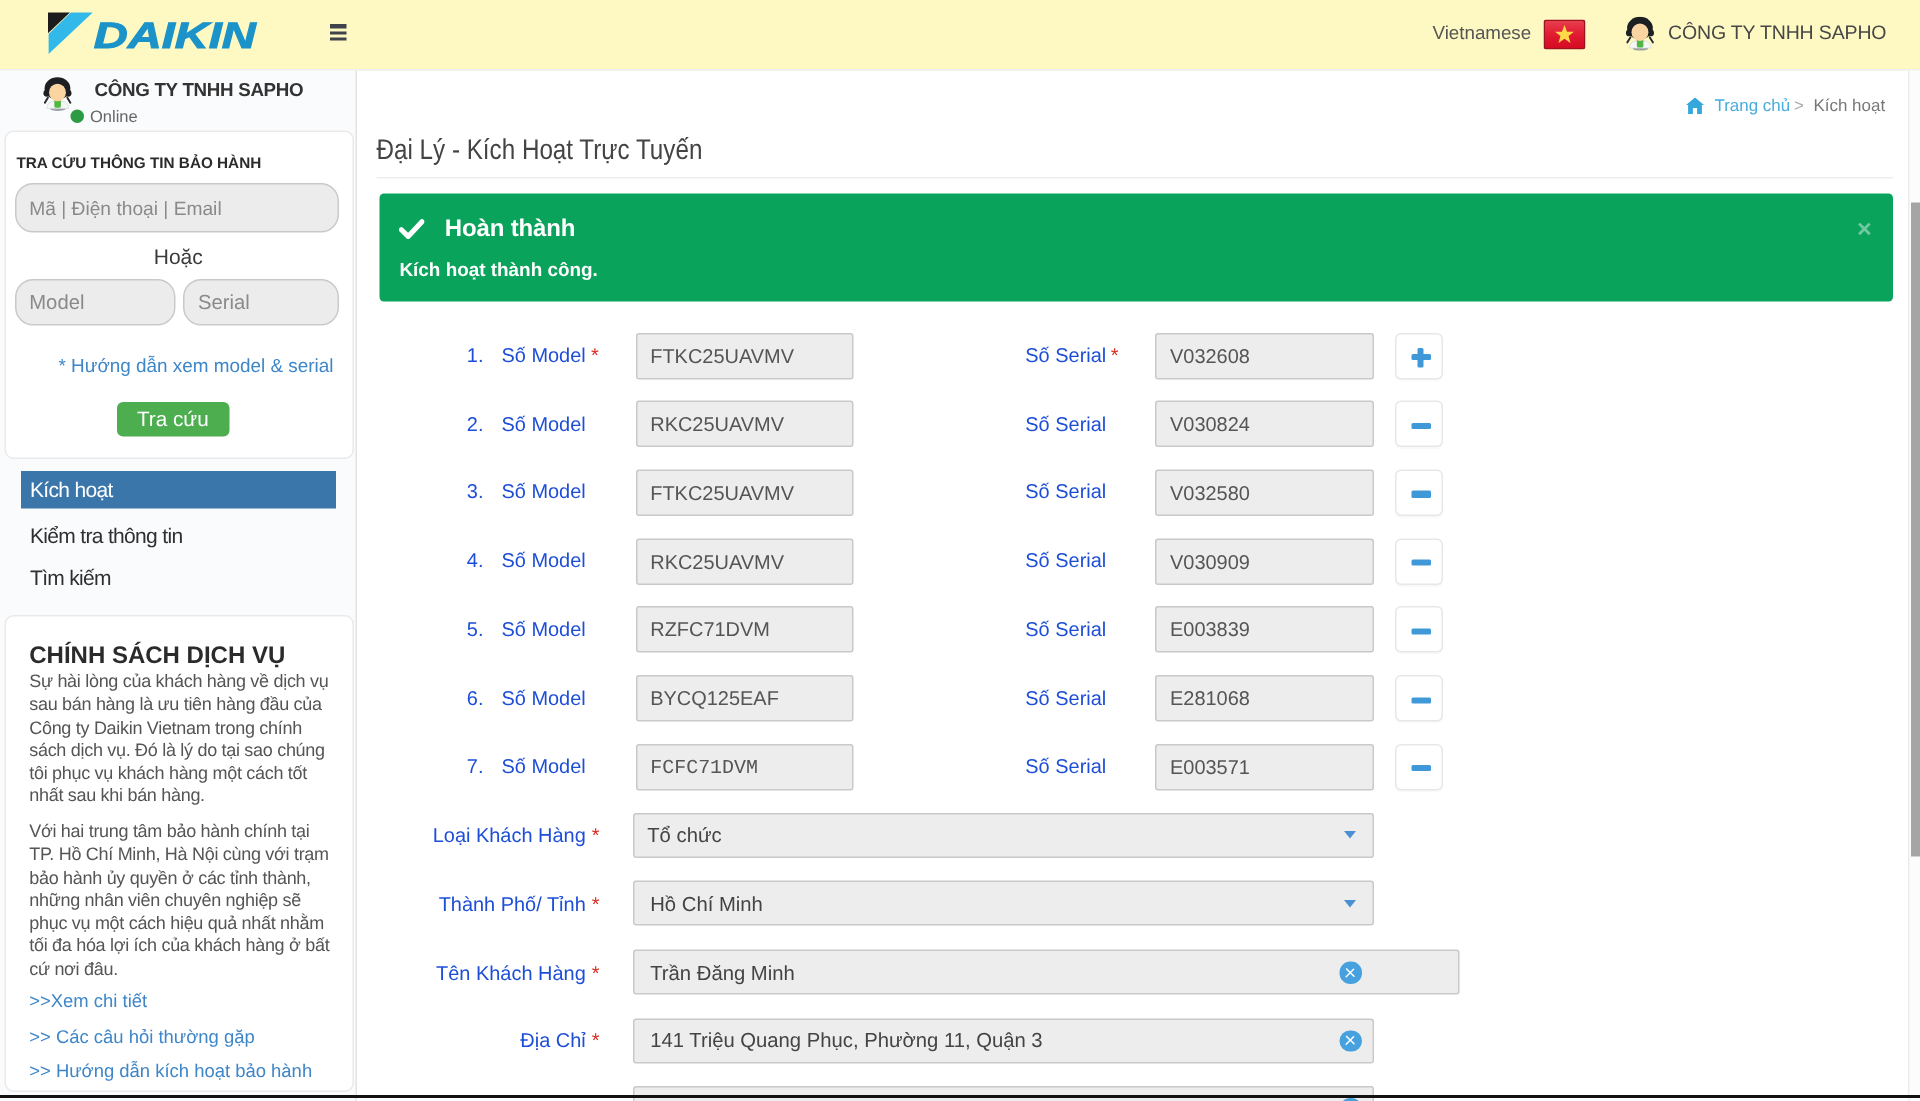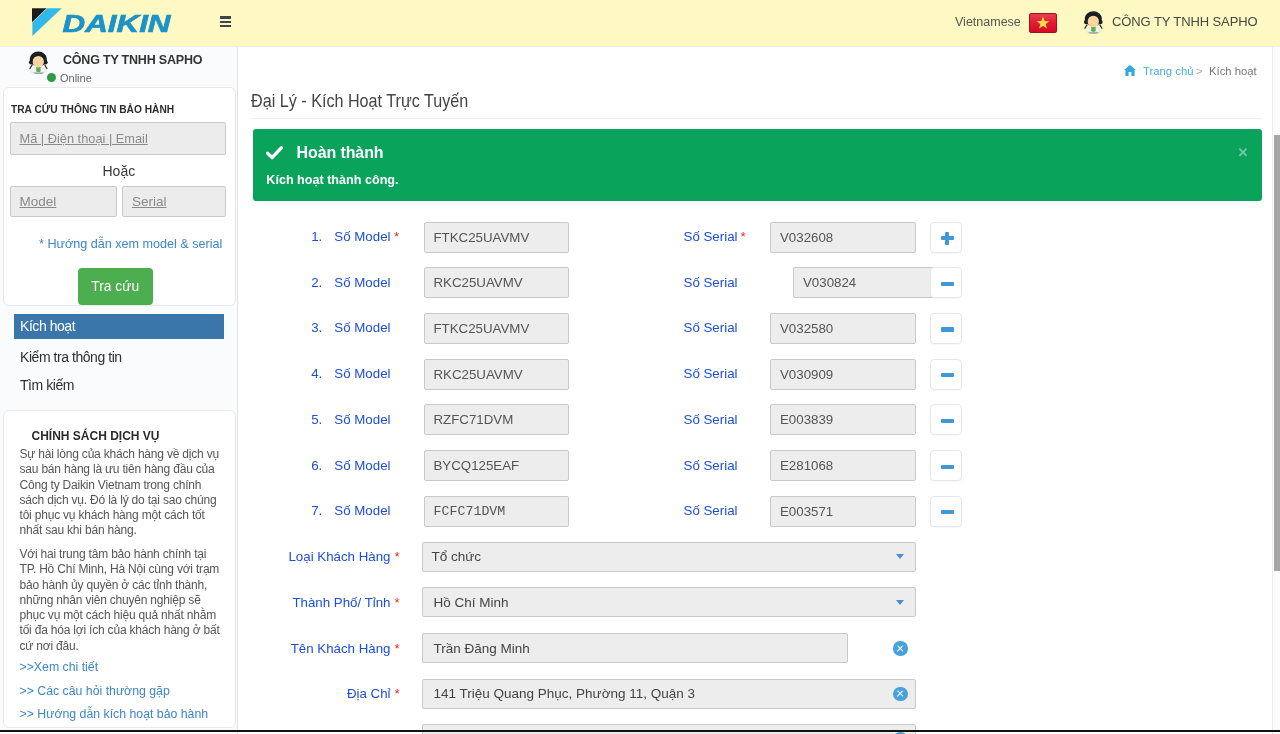--- a/index.html
+++ b/index.html
@@ -6,21 +6,21 @@
 html,body { width:1280px; height:734px; overflow:hidden; font-family:"Liberation Sans", sans-serif; background:#fff; }
 .abs { position:absolute; }
 
 
 #navbar { position:absolute; left:0; top:0; width:1280px; height:47px; background:#fef9c3; border-bottom:1px solid #eceff1; }
 .nav-txt { font-size:13px; color:#555; }
 
 
 #sidebar { position:absolute; left:0; top:47px; width:238px; height:687px; background:#fafbfc; border-right:1px solid #e3e3e3; }
 .card { position:absolute; background:#fff; border:1px solid #e9e9e9; border-radius:6px; }
-.sb-input { position:absolute; background:#ececec; border:1px solid #c9c9c9; border-radius:2px; color:#8a8a8a; font-size:14px; display:flex; align-items:center; padding-left:9px;text-decoration:underline; }
+.sb-input { position:absolute; background:#ececec; border:1px solid #c9c9c9; border-radius:12px; color:#8a8a8a; font-size:14px; display:flex; align-items:center; padding-left:9px; }
 .menu-item { position:absolute; left:20px; font-size:14px; letter-spacing:-0.45px; color:#2f2f2f; }
 .sb-link { color:#3d86c8; font-size:12.3px; position:absolute; left:19.5px; }
 
 
 #content { position:absolute; left:239px; top:47px; width:1033px; height:687px; background:#fff; }
 
 .row-lbl { position:absolute; font-size:13.3px; color:#1d4ed8; white-space:nowrap; }
 .inp { position:absolute; background:#ededed; border:1px solid #c9c9c9; border-radius:2px; font-size:13.3px; color:#555; display:flex; align-items:center; padding-left:9px; white-space:nowrap; }
 .btn-pm { position:absolute; left:930px; width:32px; height:31px; background:#fff; border:1px solid #e7e7e7; border-radius:4px; box-shadow:0 1px 1px rgba(0,0,0,0.03); }
 .pm-h { position:absolute; left:9.5px; top:13.5px; width:13px; height:4.2px; background:#3f99d8; border-radius:1px; }
@@ -94,29 +94,29 @@
 <div class="abs" style="left:46.8px; top:72.8px; width:9px; height:9px; border-radius:50%; background:#2e9b44;"></div>
 <span class="abs" style="left:60px; top:71.5px; font-size:11px; color:#666;">Online</span>
 
 <div class="card" style="left:3px; top:87px; width:233px; height:219px;"></div>
 <span class="abs" style="left:11px; top:103.5px; font-size:10.2px; font-weight:bold; color:#2b2b2b;">TRA CỨU THÔNG TIN BẢO HÀNH</span>
 <div class="sb-input" style="left:9.5px; top:122px; width:216.5px; height:33px; font-size:12.8px;">Mã | Điện thoại | Email</div>
 <span class="abs" style="left:102.5px; top:162.5px; font-size:14px; color:#3a3a3a;">Hoặc</span>
 <div class="sb-input" style="left:9.5px; top:186px; width:107px; height:31px; font-size:13.5px;">Model</div>
 <div class="sb-input" style="left:122px; top:186px; width:104px; height:31px; font-size:13.5px;">Serial</div>
 <span class="abs" style="left:26px; top:236.5px; font-size:12.6px; color:#3d86c8;margin-left:13px;">* Hướng dẫn xem model &amp; serial</span>
-<div class="abs" style="left:78px; top:267.8px; width:74.5px; height:37px; background:#4cae4f; border-radius:4px; color:#fff; font-size:13.8px; display:flex; align-items:center; justify-content:center;">Tra cứu</div>
+<div class="abs" style="left:78px; top:267.8px; width:74.5px; height:23px; background:#4cae4f; border-radius:4px; color:#fff; font-size:13.8px; display:flex; align-items:center; justify-content:center;">Tra cứu</div>
 
 <div class="abs" style="left:14px; top:313.5px; width:210px; height:25.5px; background:#3b76ab;"></div>
 <span class="menu-item" style="top:318px; color:#fff;">Kích hoạt</span>
 <span class="menu-item" style="top:349px;">Kiểm tra thông tin</span>
 <span class="menu-item" style="top:377px;">Tìm kiếm</span>
 
 <div class="card" style="left:3px; top:410px; width:233px; height:318px;"></div>
-<span class="abs" style="left:19.5px; top:428.5px; font-size:12px; font-weight:bold; color:#2b2b2b;margin-left:12px;">CHÍNH SÁCH DỊCH VỤ</span>
+<span class="abs" style="left:19.5px; top:428.5px; font-size:16px; font-weight:bold; color:#2b2b2b;">CHÍNH SÁCH DỊCH VỤ</span>
 <div class="abs" style="left:19.5px; top:447px; font-size:12px; letter-spacing:-0.2px; line-height:15.3px; color:#555;">Sự hài lòng của khách hàng về dịch vụ<br>sau bán hàng là ưu tiên hàng đầu của<br>Công ty Daikin Vietnam trong chính<br>sách dịch vụ. Đó là lý do tại sao chúng<br>tôi phục vụ khách hàng một cách tốt<br>nhất sau khi bán hàng.</div>
 <div class="abs" style="left:19.5px; top:547px; font-size:12px; letter-spacing:-0.2px; line-height:15.3px; color:#555;">Với hai trung tâm bảo hành chính tại<br>TP. Hồ Chí Minh, Hà Nội cùng với trạm<br>bảo hành ủy quyền ở các tỉnh thành,<br>những nhân viên chuyên nghiệp sẽ<br>phục vụ một cách hiệu quả nhất nhằm<br>tối đa hóa lợi ích của khách hàng ở bất<br>cứ nơi đâu.</div>
 <span class="sb-link" style="top:659.5px;">&gt;&gt;Xem chi tiết</span>
 <span class="sb-link" style="top:683.5px;">&gt;&gt; Các câu hỏi thường gặp</span>
 <span class="sb-link" style="top:707px;">&gt;&gt; Hướng dẫn kích hoạt bảo hành</span>
 
 <svg class="abs" style="left:1124px; top:64.5px;" width="12" height="11" viewBox="0 0 12 11">
   <path d="M6,0 L12,5 L10.6,5 L10.6,11 L7.4,11 L7.4,7 L4.6,7 L4.6,11 L1.4,11 L1.4,5 L0,5 Z" fill="#35a7dc"></path>
 </svg>
 <span class="abs" style="left:1143px; top:64.5px; font-size:11.3px; color:#46aede;">Trang chủ</span>
@@ -142,21 +142,21 @@
 <div class="row-lbl" style="left:650px; top:229.0px; width:87.5px; text-align:right;">Số Serial</div>
     <span class="abs" style="left:740.5px; top:229.0px; font-size:13.3px; color:#dd2c20;">*</span>
 <div class="inp" style="left:770px; top:221.5px; width:146px; height:31px;">V032608</div>
 <div class="btn-pm" style="top:221.5px;">
       <div class="pm-v"></div>
       <div class="pm-h"></div>
     </div>
 <div class="row-lbl" style="left:250px; top:274.7px; width:140.5px; text-align:right;"><span style="margin-right:12px;">2.</span>Số Model</div>
 <div class="inp" style="left:423.5px; top:267.2px; width:145.5px; height:31px;">RKC25UAVMV</div>
 <div class="row-lbl" style="left:650px; top:274.7px; width:87.5px; text-align:right;">Số Serial</div>
-<div class="inp" style="left:770px; top:267.2px; width:146px; height:31px;margin-left:23px;">V030824</div>
+<div class="inp" style="left:770px; top:267.2px; width:146px; height:31px;">V030824</div>
 <div class="btn-pm" style="top:267.2px;">
       <div class="pm-h"></div>
     </div>
 <div class="row-lbl" style="left:250px; top:320.4px; width:140.5px; text-align:right;"><span style="margin-right:12px;">3.</span>Số Model</div>
 <div class="inp" style="left:423.5px; top:312.9px; width:145.5px; height:31px;">FTKC25UAVMV</div>
 <div class="row-lbl" style="left:650px; top:320.4px; width:87.5px; text-align:right;">Số Serial</div>
 <div class="inp" style="left:770px; top:312.9px; width:146px; height:31px;">V032580</div>
 <div class="btn-pm" style="top:312.9px;">
       <div class="pm-h"></div>
     </div>
@@ -191,21 +191,21 @@
 <div class="row-lbl" style="left:250px; top:549.0px; width:140.5px; text-align:right;">Loại Khách Hàng</div>
     <span class="abs" style="left:394.5px; top:549.0px; font-size:13.3px; color:#dd2c20;">*</span>
 <div class="inp" style="left:421.5px; top:541.5px; width:494px; height:30px; font-size:13.5px; color:#444;">Tổ chức</div>
     <div class="caret" style="top:553.8px;"></div>
 <div class="row-lbl" style="left:250px; top:594.8px; width:140.5px; text-align:right;">Thành Phố/ Tỉnh</div>
     <span class="abs" style="left:394.5px; top:594.8px; font-size:13.3px; color:#dd2c20;">*</span>
 <div class="inp" style="left:421.5px; top:587.3px; width:494px; height:30px; padding-left:11px; font-size:13.5px; color:#444;">Hồ Chí Minh</div>
     <div class="caret" style="top:599.6px;"></div>
 <div class="row-lbl" style="left:250px; top:640.5px; width:140.5px; text-align:right;">Tên Khách Hàng</div>
     <span class="abs" style="left:394.5px; top:640.5px; font-size:13.3px; color:#dd2c20;">*</span>
-<div class="inp" style="left:421.5px; top:633.0px; width:426px; height:30px; padding-left:11px; font-size:13.5px; color:#444;">Trần Đăng Minh</div>
+<div class="inp" style="left:421.5px; top:633.0px; width:551px; height:30px; padding-left:11px; font-size:13.5px; color:#444;">Trần Đăng Minh</div>
     <div class="xcirc" style="top:641.0px;"></div>
 <div class="row-lbl" style="left:250px; top:686.2px; width:140.5px; text-align:right;">Địa Chỉ</div>
     <span class="abs" style="left:394.5px; top:686.2px; font-size:13.3px; color:#dd2c20;">*</span>
 <div class="inp" style="left:421.5px; top:678.7px; width:494px; height:30px; padding-left:11px; font-size:13.5px; color:#444;">141 Triệu Quang Phục, Phường 11, Quận 3</div>
     <div class="xcirc" style="top:686.7px;"></div>
 <div class="row-lbl" style="left:250px; top:731.9px; width:140.5px; text-align:right;">Điện Thoại</div>
     <span class="abs" style="left:394.5px; top:731.9px; font-size:13.3px; color:#dd2c20;">*</span>
 <div class="inp" style="left:421.5px; top:724.4px; width:494px; height:30px; padding-left:11px; font-size:13.5px; color:#444;"></div>
     <div class="xcirc" style="top:732.4px;"></div>
 </div>

